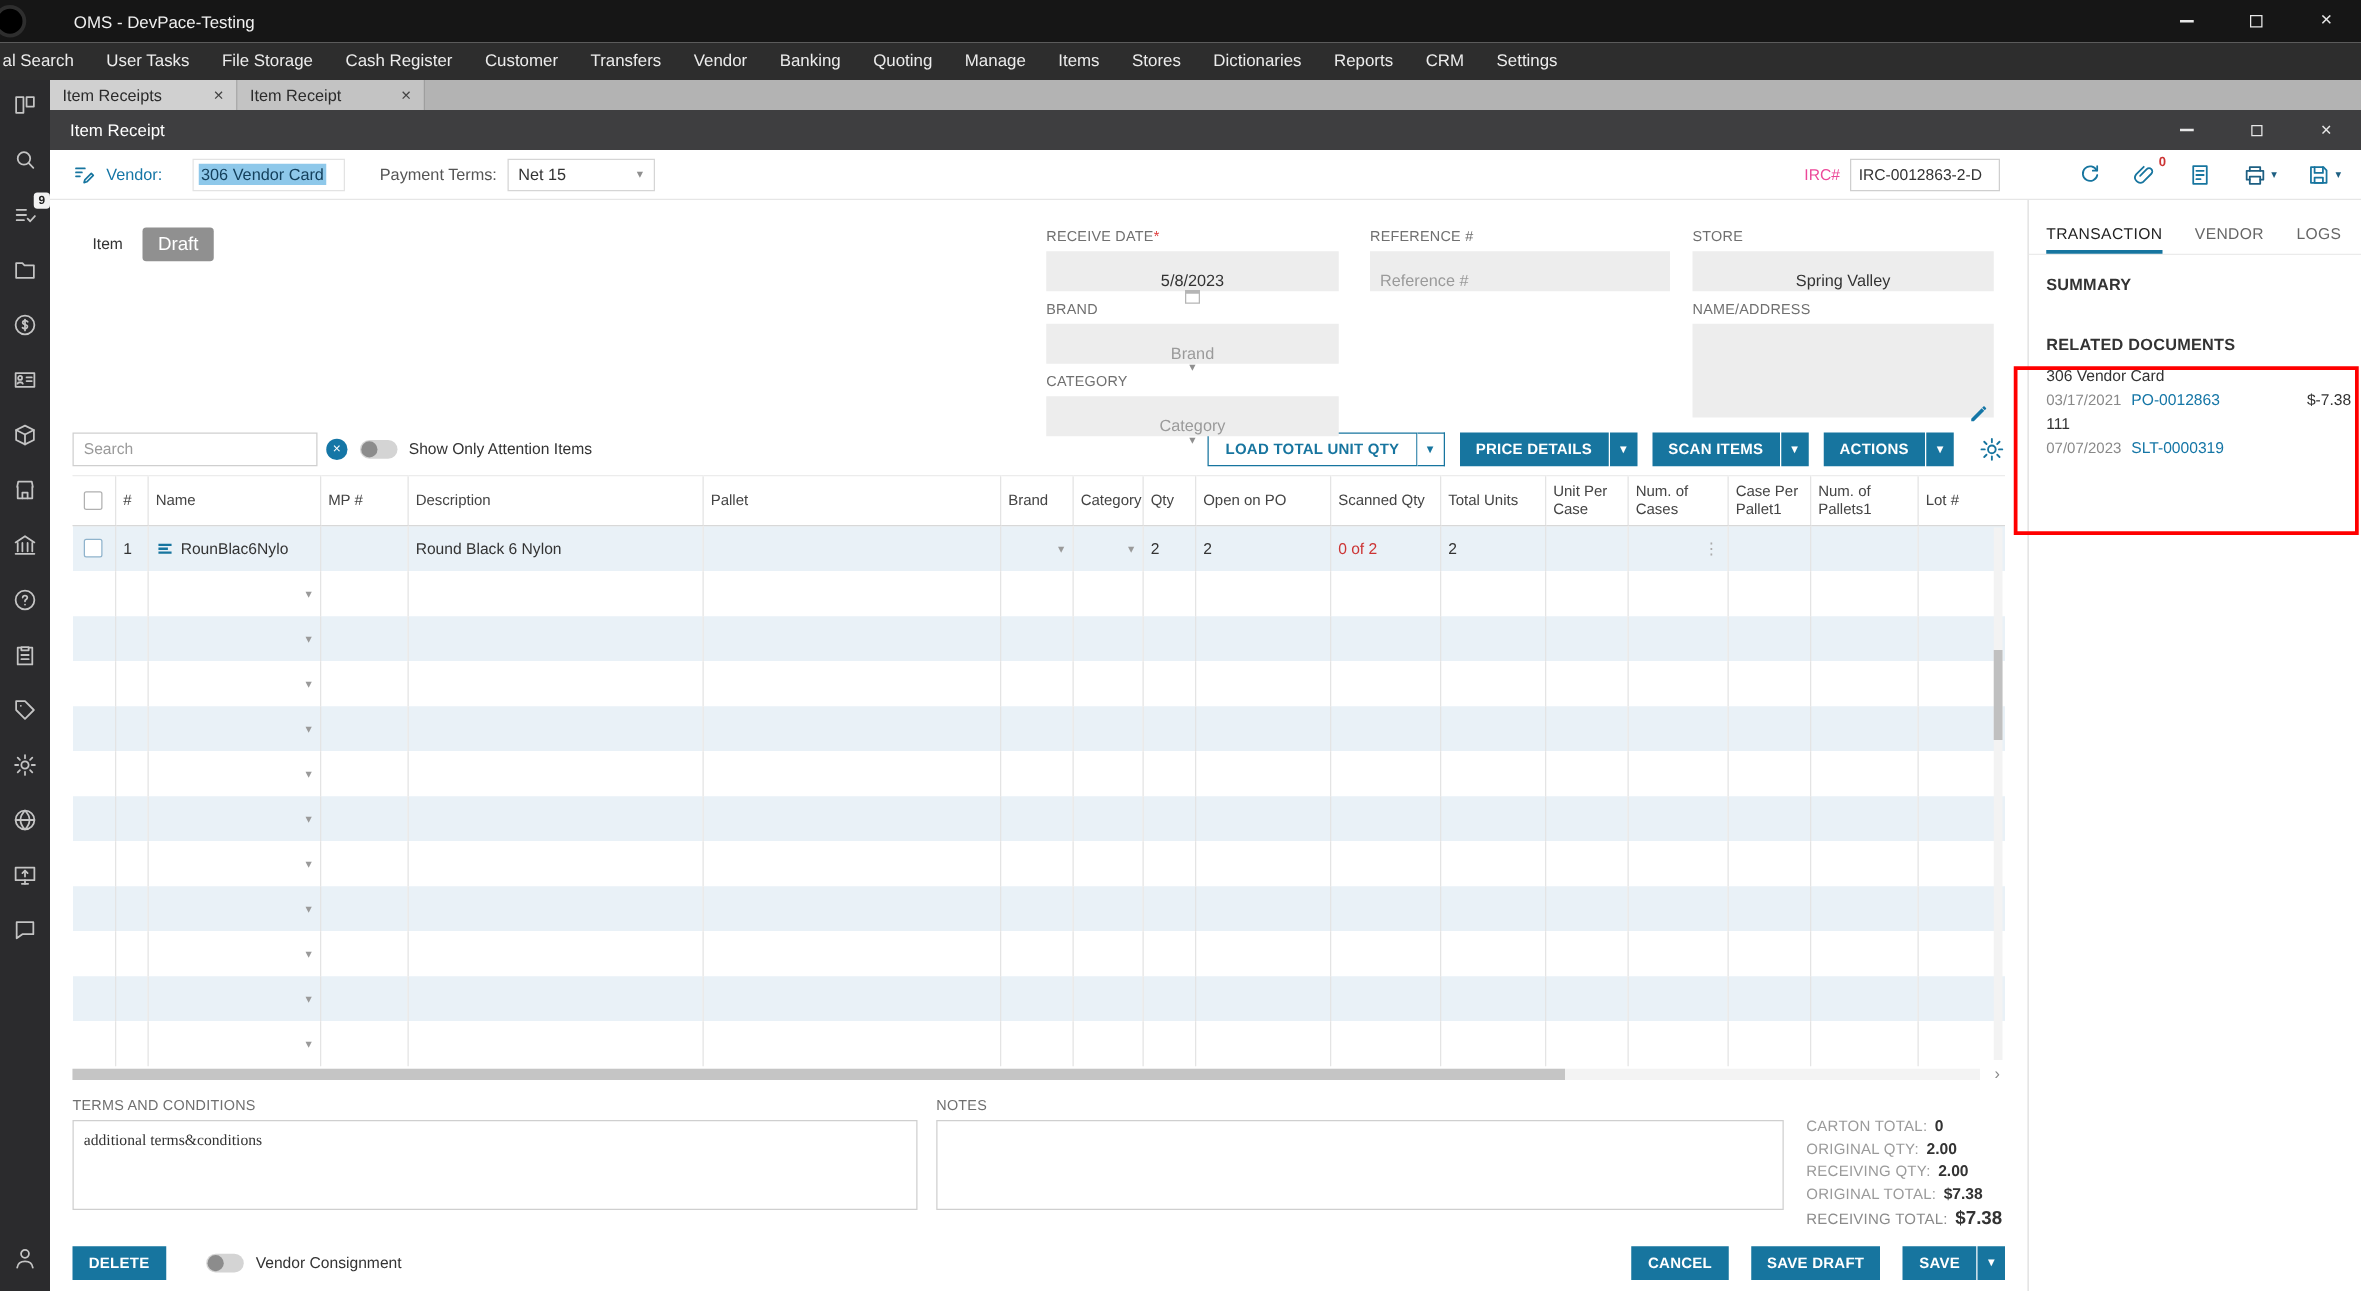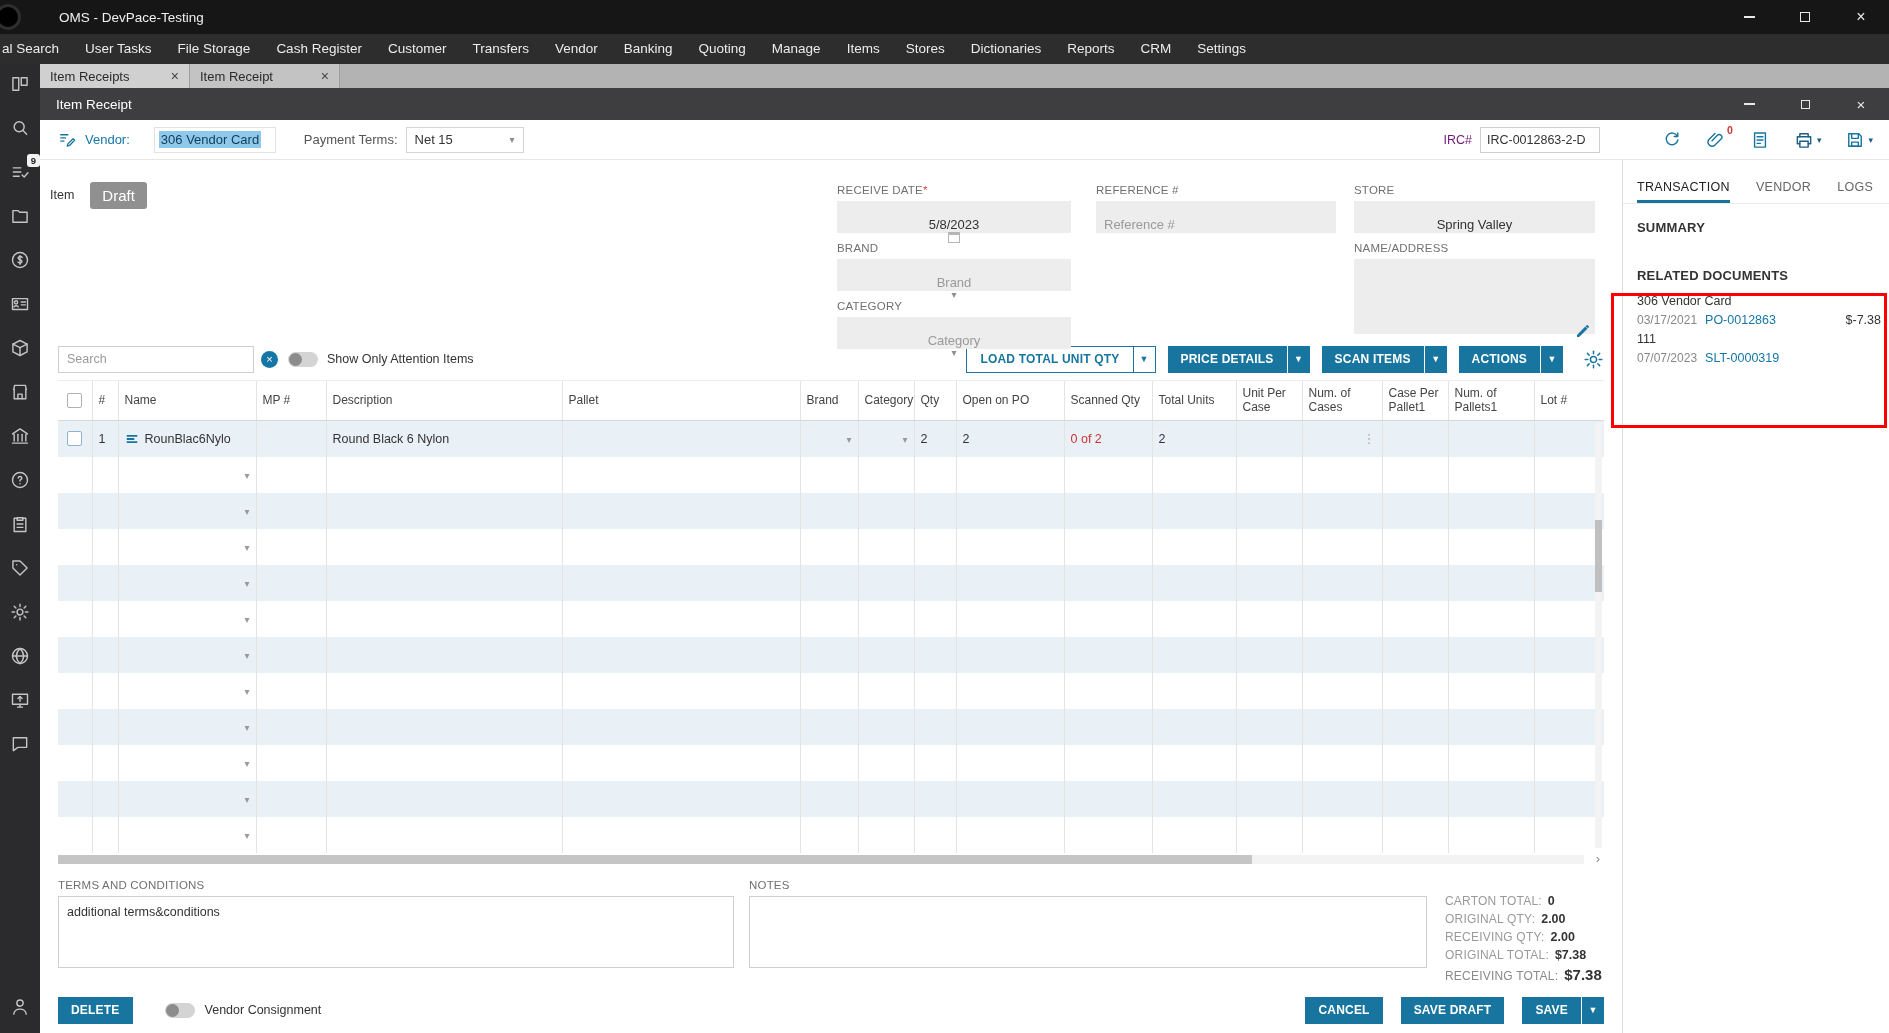--- a/index.html
+++ b/index.html
@@ -46,35 +46,35 @@
   .toolbar{height:40px;background:#fff;border-bottom:1px solid #e6e6e6;display:flex;align-items:center;padding:0 16px 0 18px;flex:none;}
   .tool-icon{color:var(--accent);display:flex;margin-right:8px;}
   .tool-icon svg{width:19px;height:19px;}
   .vendor-label{color:var(--link);font-size:13px;margin-right:24px;}
   .vendor-input{width:122px;height:26px;background:#fff;border:1px solid #e3e3e3;display:flex;align-items:center;padding:0 4px;overflow:hidden;}
   .vendor-input .sel{background:#8ec8ea;padding:1px 2px;font-size:13px;color:#14405c;white-space:nowrap;}
   .pt-label{color:#555;font-size:13px;margin-left:28px;margin-right:8px;}
   .select-box{width:118px;height:26px;border:1px solid #d5d5d5;background:#fff;display:flex;align-items:center;justify-content:space-between;padding:0 8px;font-size:13px;color:#333;}
   .caret{color:#8f8f8f;font-size:10px;line-height:1;}
   .toolbar-right{margin-left:auto;display:flex;align-items:center;}
-  .irc-label{color:#701a75;font-size:12.5px;margin-right:8px;}
+  .irc-label{color:#ec4899;font-size:12.5px;margin-right:8px;}
   .irc-input{width:120px;height:26px;border:1px solid #cfcfcf;font-size:12.5px;padding:0 6px;color:#333;outline:none;font-family:inherit;}
   .icon-cluster{margin-left:62px;display:flex;align-items:center;gap:24px;}
   .tb-icon{display:flex;align-items:center;color:var(--accent);position:relative;}
   .tb-icon svg{width:20px;height:20px;}
   .tb-icon.dark{color:var(--darkicon);}
   .att-count{position:absolute;top:-6px;right:-7px;color:var(--red);font-size:10.5px;font-weight:700;}
   .icon-pair{display:flex;align-items:center;gap:3px;}
   .icon-caret{font-size:9px;color:var(--darkicon);}
 
   
   .inner-body{flex:1;display:flex;min-height:0;}
   .document{width:1582px;flex:none;display:flex;flex-direction:column;background:#fff;}
   .doc-top{height:178px;position:relative;flex:none;}
-  .doc-heading{position:absolute;left:10px;top:22px;display:flex;align-items:center;gap:16px;}
+  .doc-heading{position:absolute;left:34px;top:22px;display:flex;align-items:center;gap:16px;}
   .doc-title{font-size:37px;color:#3d3d3d;font-weight:400;}
   .status-badge{background:#909090;color:#fff;font-size:15px;padding:5px 12px;border-radius:3px;}
   .form-col{position:absolute;top:0;}
   .fc1{left:797px;width:234px;padding-top:24px;}
   .fc2{left:1056px;width:240px;padding-top:24px;}
   .fc3{left:1314px;width:241px;padding-top:24px;}
   .f-label{font-size:11.5px;color:#707070;letter-spacing:.2px;margin-bottom:4px;line-height:13px;}
   .req{color:#e03b3b;}
   .f-field{height:27px;background:#ededed;display:flex;align-items:center;justify-content:space-between;padding:16px 8px;font-size:13px;color:#333;margin-bottom:9px;flex-direction:column;}
   .f-field input{border:none;background:transparent;outline:none;width:100%;font-size:13px;color:#333;font-family:inherit;}
@@ -127,21 +127,21 @@
   .h-scroll{margin:3px 18px 0;height:9px;position:relative;flex:none;}
   .h-track{position:absolute;left:0;right:20px;top:0;height:9px;background:#f3f3f3;}
   .h-thumb{position:absolute;left:0;top:0;height:9px;width:1194px;background:#c5c5c5;}
   .h-arrow{position:absolute;right:4px;top:-4px;color:#8a8a8a;font-size:13px;}
 
   
   .bottom-row{flex:1;position:relative;min-height:0;}
   .tn-label{font-size:11.5px;color:#707070;letter-spacing:.2px;}
   .terms-block{position:absolute;left:18px;top:15px;width:676px;}
   .notes-block{position:absolute;left:709px;top:15px;width:678px;}
-  textarea.box{width:100%;height:72px;margin-top:5px;border:1px solid #cfcfcf;resize:none;font-size:12.5px;font-family:Liberation Sans, sans-serif;padding:8px;color:#333;outline:none;background:#fff;display:block;}
+  textarea.box{width:100%;height:72px;margin-top:5px;border:1px solid #cfcfcf;resize:none;font-size:12.5px;font-family:Liberation Serif, serif;padding:8px;color:#333;outline:none;background:#fff;display:block;}
   .notes-pencil{position:absolute;right:10px;bottom:-62px;color:var(--link);}
   .notes-block{height:96px;}
   .notes-block .notes-pencil{bottom:8px;right:10px;position:absolute;}
   .totals-block{position:absolute;left:1405px;top:30px;width:175px;}
   .total-line{display:flex;gap:6px;align-items:baseline;margin-bottom:4px;}
   .t-label{font-size:12px;color:#9a9a9a;letter-spacing:.2px;white-space:nowrap;}
   .t-value{font-size:12.5px;color:#333;font-weight:700;}
   .total-final .t-label{color:#8a8a8a;}
   .total-final .t-value{font-size:15px;}
 

